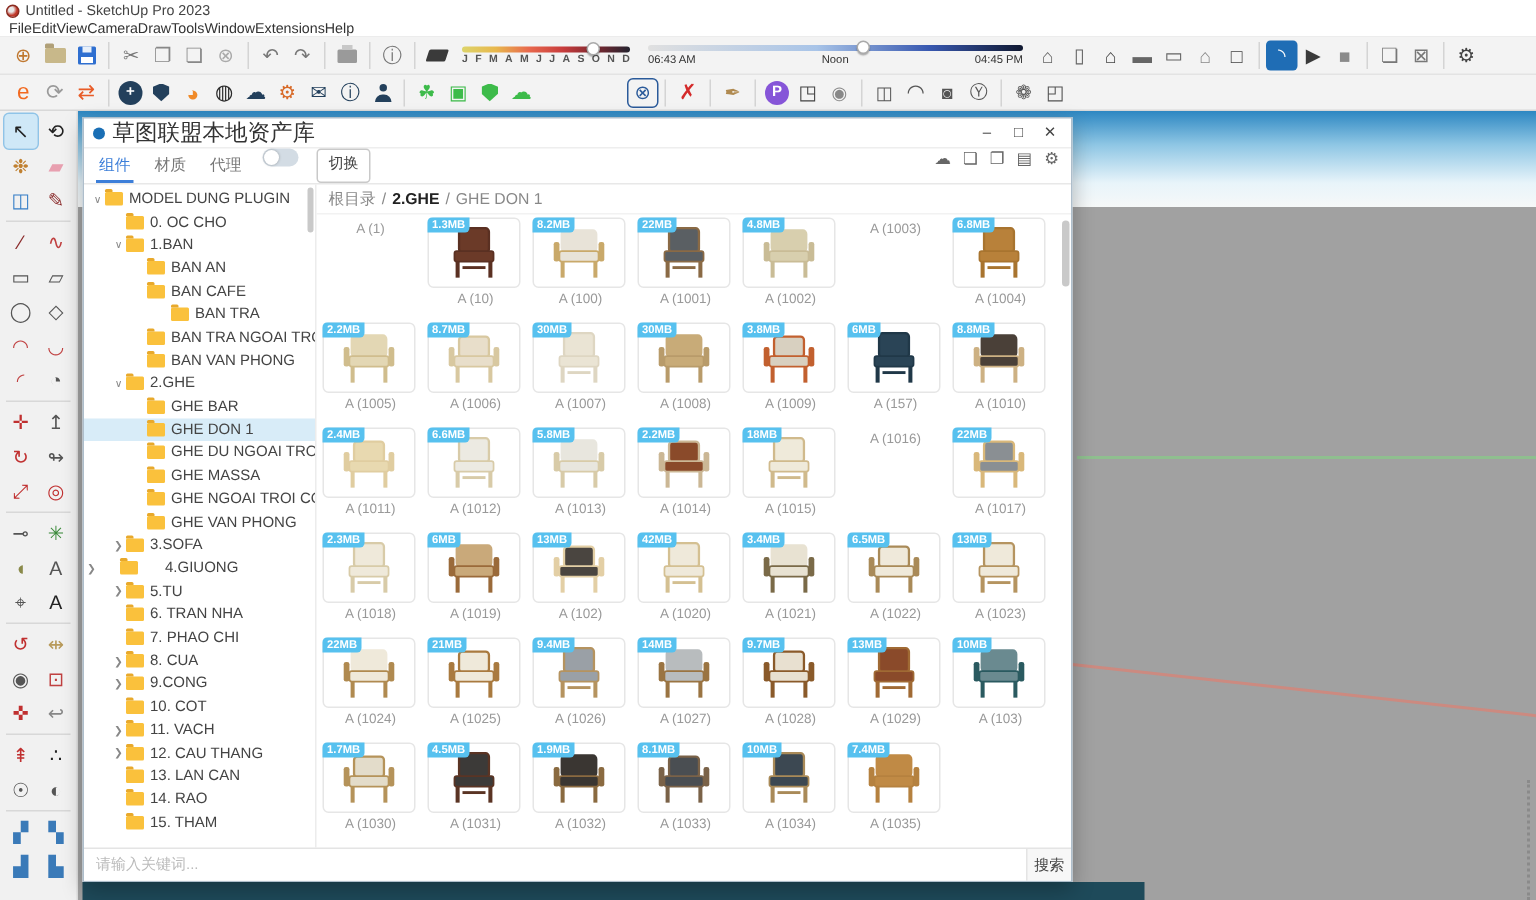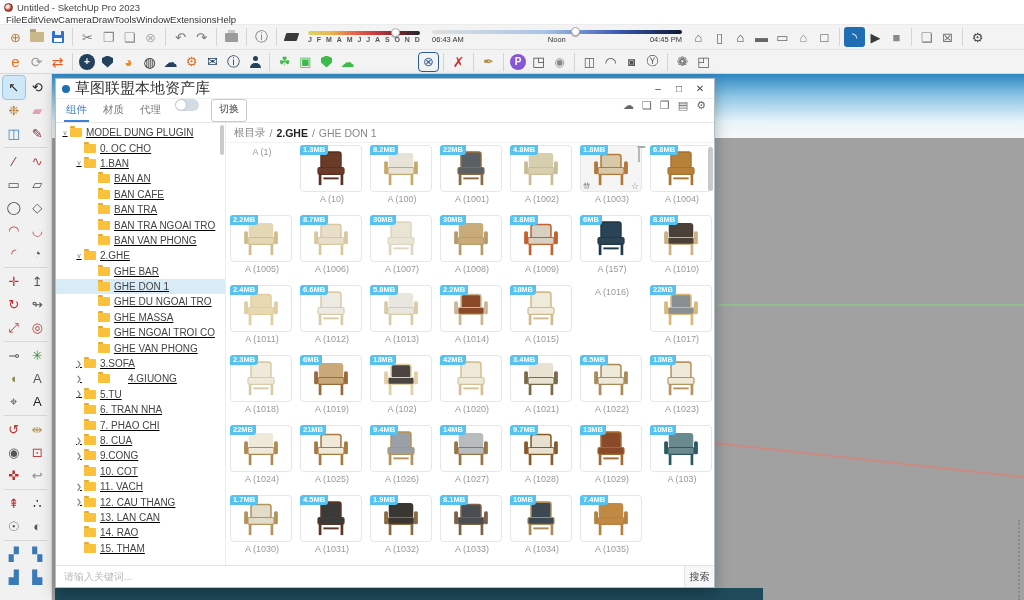--- a/index.html
+++ b/index.html
@@ -74,21 +74,21 @@
   #pg-tabs { height:24px; display:flex; padding:0 8px; gap:12px; border-bottom:1px solid #e8e8e8; position:relative; }
   .pg-tab { font-size:10.5px; color:#777; padding:4px 2px; }
   .pg-tab.active { color:#3d7fd9; border-bottom:2px solid #3d7fd9; }
   #proxy-toggle { width:24px; height:12px; border-radius:6px; background:#d3dce4; position:relative; }
   #proxy-toggle::after { content:""; position:absolute; left:1px; top:1px; width:10px; height:10px; border-radius:50%; background:#fff; box-shadow:0 0 2px rgba(0,0,0,.3); }
   #switch-btn { font-size:10px; color:#444; border:1px solid #c9c9c9; border-radius:3px; padding:2px 7px; background:#fff; }
   #pg-tab-icons { margin-left:auto; display:flex; gap:8px; }
   .hd-ico { font-size:11px; color:#666; }
 
   #pg-body { display:flex; height:444px; }
-  #tree-pane { width:170px; border-right:1px solid #ececec; position:relative; padding-top:2px; overflow:hidden;text-decoration:underline; }
+  #tree-pane { width:155px; border-right:1px solid #ececec; position:relative; padding-top:2px; overflow:hidden; }
   .tree-row { height:15.4px; display:flex; align-items:center; font-size:10px; color:#444; white-space:nowrap; overflow:hidden; }
   .tree-row.sel { background:#d8ecf8; }
   .chev { width:10px; flex:none; font-size:7px; color:#888; text-align:center; }
   .tfolder { width:12px; height:9px; background:#fac13c; border-radius:1px; position:relative; flex:none; margin-right:4px; }
   .tfolder::before { content:""; position:absolute; left:0; top:-2px; width:5px; height:2px; background:#e8a92c; border-radius:1px 1px 0 0; }
   #tree-scroll { position:absolute; right:1px; top:2px; width:4px; height:30px; border-radius:2px; background:#c9c9c9; }
 
   #content-pane { flex:1; position:relative; }
   #breadcrumb { height:20px; display:flex; align-items:center; padding:0 8px; font-size:10.5px; color:#888; gap:4px; border-bottom:1px solid #f2f2f2; }
   #breadcrumb .bold { color:#222; font-weight:bold; }
@@ -398,76 +398,76 @@
           <div class="tree-row" style="padding-left: 32px;">
             <span class="chev"></span>
             <span class="tfolder"></span>
             <span>BAN AN</span>
           </div>
           <div class="tree-row" style="padding-left: 32px;">
             <span class="chev"></span>
             <span class="tfolder"></span>
             <span>BAN CAFE</span>
           </div>
+          <div class="tree-row" style="padding-left: 48px;">
+            <span class="chev"></span>
+            <span class="tfolder"></span>
+            <span>BAN TRA</span>
+          </div>
           <div class="tree-row" style="padding-left: 32px;">
             <span class="chev"></span>
             <span class="tfolder"></span>
-            <span>BAN TRA</span>
+            <span>BAN TRA NGOAI TRO</span>
           </div>
           <div class="tree-row" style="padding-left: 32px;">
             <span class="chev"></span>
             <span class="tfolder"></span>
-            <span>BAN TRA NGOAI TRO</span>
+            <span>BAN VAN PHONG</span>
+          </div>
+          <div class="tree-row" style="padding-left: 18px;">
+            <span class="chev">∨</span>
+            <span class="tfolder"></span>
+            <span>2.GHE</span>
           </div>
           <div class="tree-row" style="padding-left: 32px;">
             <span class="chev"></span>
             <span class="tfolder"></span>
-            <span>BAN VAN PHONG</span>
-          </div>
-          <div class="tree-row" style="padding-left: 18px;">
-            <span class="chev">∨</span>
-            <span class="tfolder"></span>
-            <span>2.GHE</span>
+            <span>GHE BAR</span>
+          </div>
+          <div class="tree-row sel" style="padding-left: 32px;">
+            <span class="chev"></span>
+            <span class="tfolder"></span>
+            <span>GHE DON 1</span>
           </div>
           <div class="tree-row" style="padding-left: 32px;">
             <span class="chev"></span>
             <span class="tfolder"></span>
-            <span>GHE BAR</span>
-          </div>
-          <div class="tree-row sel" style="padding-left: 32px;">
-            <span class="chev"></span>
-            <span class="tfolder"></span>
-            <span>GHE DON 1</span>
+            <span>GHE DU NGOAI TRO</span>
           </div>
           <div class="tree-row" style="padding-left: 32px;">
             <span class="chev"></span>
             <span class="tfolder"></span>
-            <span>GHE DU NGOAI TRO</span>
+            <span>GHE MASSA</span>
           </div>
           <div class="tree-row" style="padding-left: 32px;">
             <span class="chev"></span>
             <span class="tfolder"></span>
-            <span>GHE MASSA</span>
+            <span>GHE NGOAI TROI CO</span>
           </div>
           <div class="tree-row" style="padding-left: 32px;">
             <span class="chev"></span>
             <span class="tfolder"></span>
-            <span>GHE NGOAI TROI CO</span>
-          </div>
-          <div class="tree-row" style="padding-left: 32px;">
-            <span class="chev"></span>
-            <span class="tfolder"></span>
             <span>GHE VAN PHONG</span>
           </div>
           <div class="tree-row" style="padding-left: 18px;">
             <span class="chev">❯</span>
             <span class="tfolder"></span>
             <span>3.SOFA</span>
           </div>
-          <div class="tree-row" style="padding-left: 18px; gap: 14px;">
+          <div class="tree-row" style=" gap: 14px;">
             <span class="chev">❯</span>
             <span class="tfolder"></span>
             <span>4.GIUONG</span>
           </div>
           <div class="tree-row" style="padding-left: 18px;">
             <span class="chev">❯</span>
             <span class="tfolder"></span>
             <span>5.TU</span>
           </div>
           <div class="tree-row" style="padding-left: 18px;">
@@ -582,34 +582,20 @@
                   <rect x="8" y="13" width="5" height="17" rx="2" fill="#c9bc96"></rect>
                   <rect x="47" y="13" width="5" height="17" rx="2" fill="#c9bc96"></rect>
                   <rect x="14" y="30" width="3.5" height="14" fill="#c9bc96"></rect>
                   <rect x="42.5" y="30" width="3.5" height="14" fill="#c9bc96"></rect>
                 </svg>
                 <span class="badge">4.8MB</span>
               </div>
               <div class="clabel">A (1002)</div>
             </div>
             <div class="cell">
-              <div class="card" style="background: rgb(245, 245, 245);">
-                <svg width="46" height="38" viewBox="0 0 60 46">
-                  <rect x="17" y="4" width="26" height="18" rx="3" fill="#d8c9a8" stroke="#b5773a" stroke-width="2"></rect>
-                  <rect x="13" y="21" width="34" height="9" rx="2" fill="#d8c9a8" stroke="#b5773a" stroke-width="1.5"></rect>
-                  <rect x="8" y="13" width="5" height="17" rx="2" fill="#b5773a"></rect>
-                  <rect x="47" y="13" width="5" height="17" rx="2" fill="#b5773a"></rect>
-                  <rect x="14" y="30" width="3.5" height="14" fill="#b5773a"></rect>
-                  <rect x="42.5" y="30" width="3.5" height="14" fill="#b5773a"></rect>
-                </svg>
-                <span class="badge">1.8MB</span>
-                <span class="hov-trash"><span class="mi-trash"></span></span>
-                <span class="hov-star">☆</span>
-                <span class="hov-rep">替</span>
-              </div>
               <div class="clabel">A (1003)</div>
             </div>
             <div class="cell">
               <div class="card">
                 <svg width="46" height="38" viewBox="0 0 60 46">
                   <rect x="17" y="1" width="26" height="21" rx="3" fill="#b8813a" stroke="#a8742f" stroke-width="2"></rect>
                   <rect x="13" y="21" width="34" height="9" rx="2" fill="#b8813a" stroke="#a8742f" stroke-width="1.5"></rect>
                   <rect x="14" y="30" width="3.5" height="14" fill="#a8742f"></rect>
                   <rect x="42.5" y="30" width="3.5" height="14" fill="#a8742f"></rect>
                   <rect x="20" y="34" width="20" height="2.5" fill="#a8742f"></rect>

